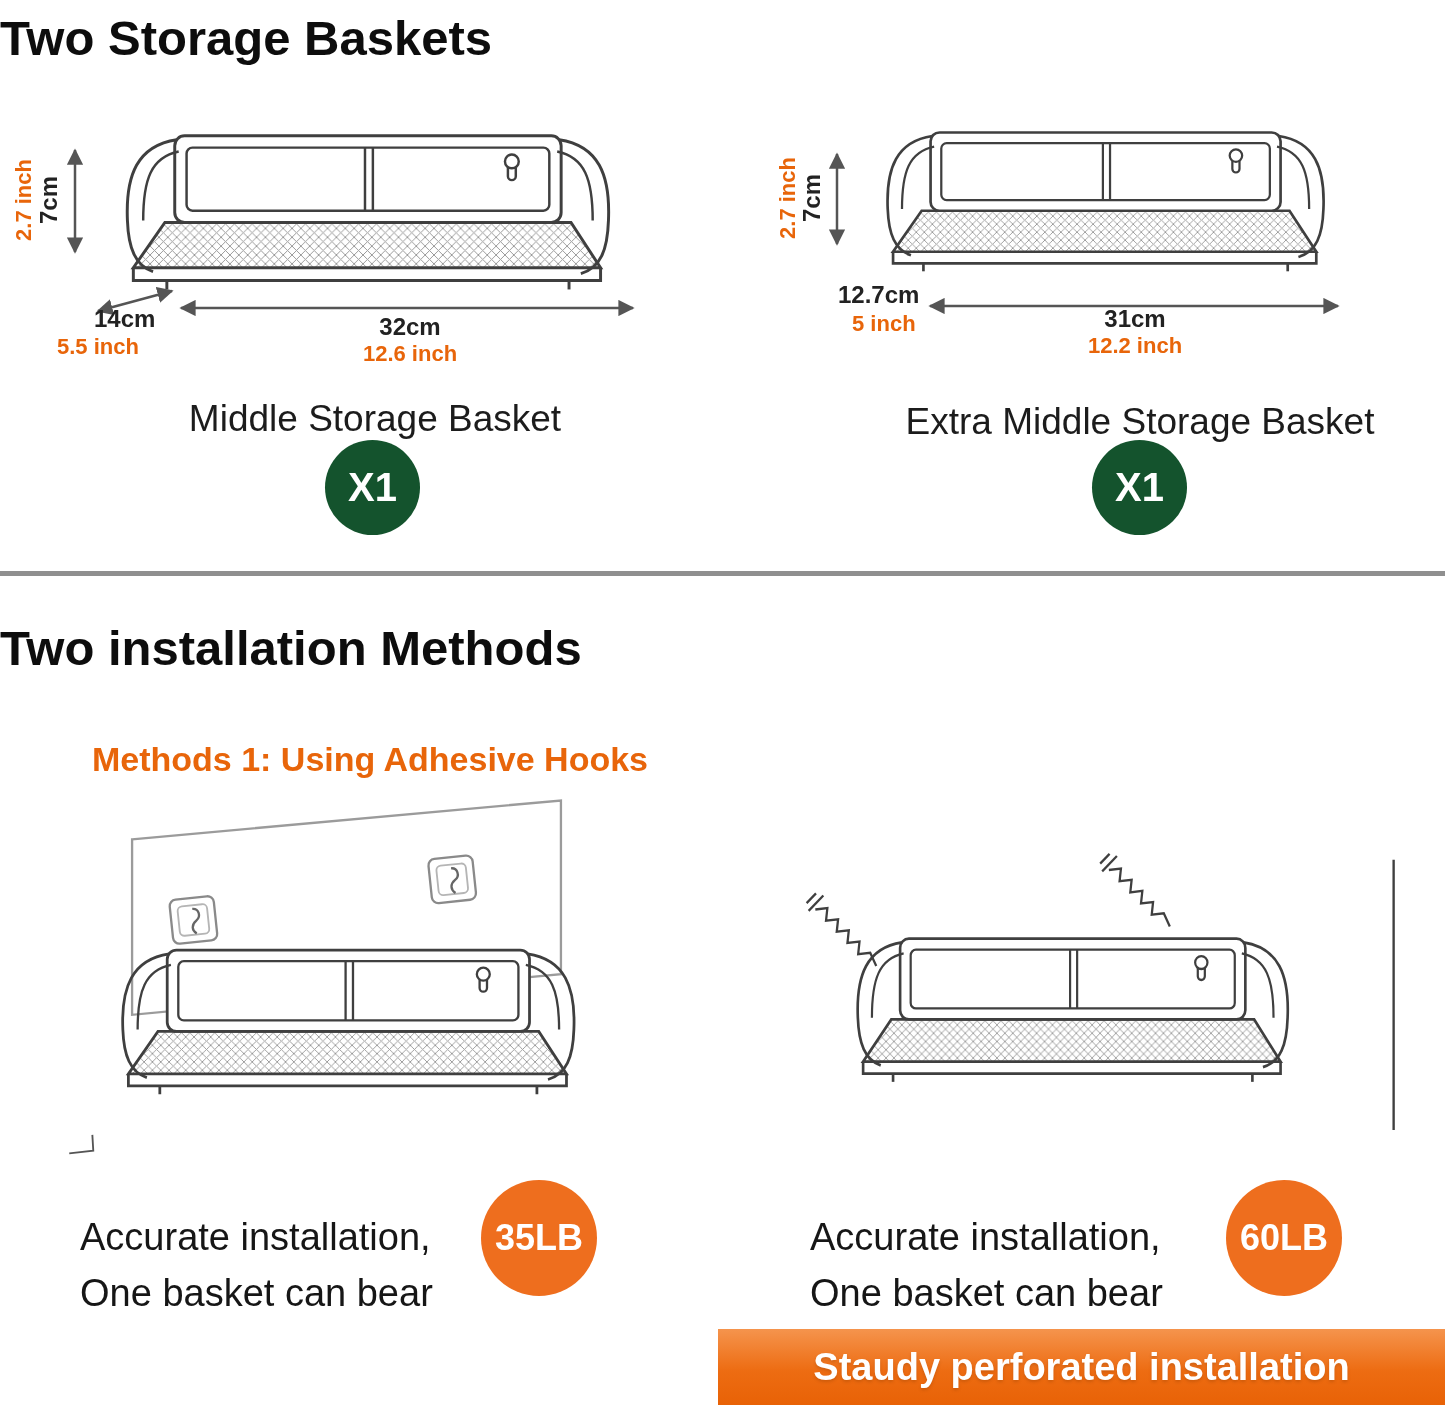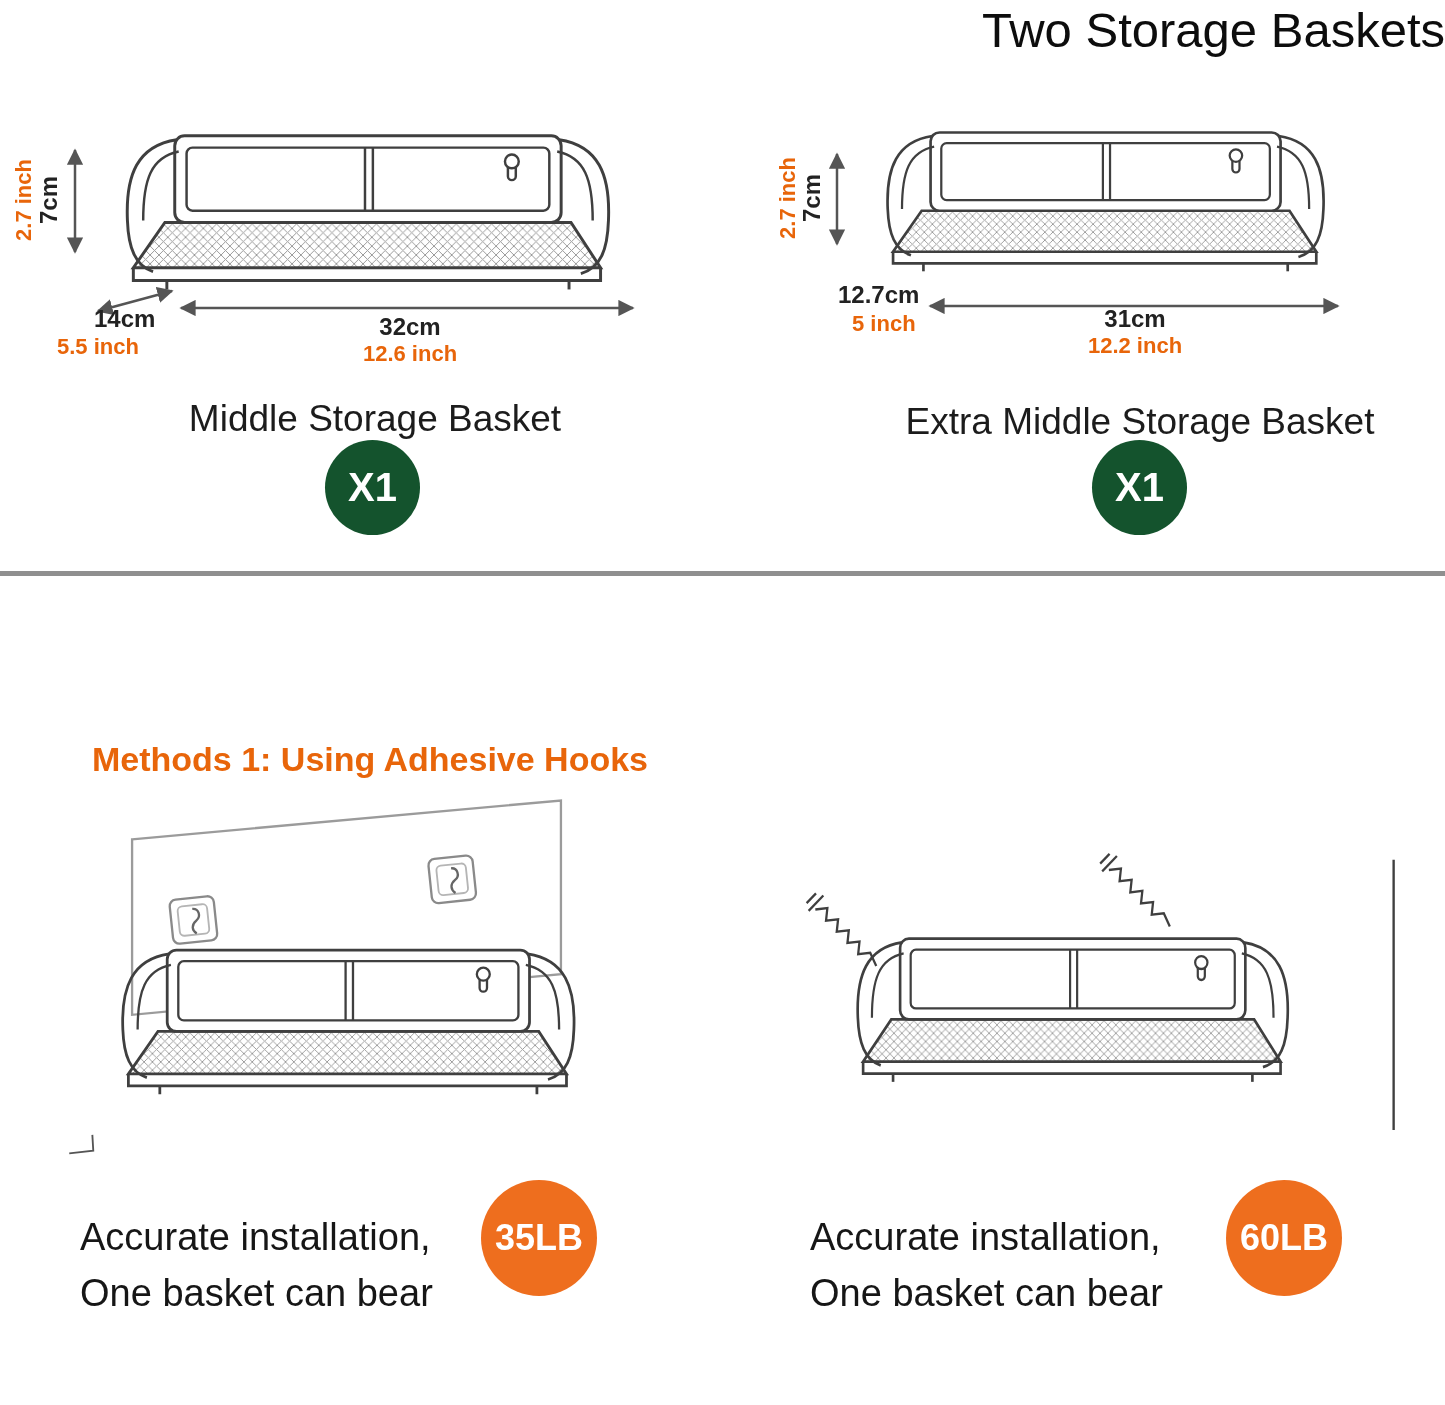--- a/index.html
+++ b/index.html
@@ -1,19 +1,19 @@
 <!DOCTYPE html>
 <html><head>
 <meta charset="utf-8">
 <style>
   html,body{margin:0;padding:0;background:#fff;}
   body{font-family:"Liberation Sans",sans-serif;color:#111;}
   #canvas{position:relative;width:1445px;height:1405px;background:#fff;overflow:hidden;}
   .abs{position:absolute;}
-  .title{left:0;width:100%;text-align:right;font-size:49px;font-weight:400;color:#0d0d0d;}
+  .title{left:0;width:100%;text-align:left;font-size:49px;font-weight:700;color:#0d0d0d;margin-top:8px;}
   .basket-label{text-align:center;font-size:37px;color:#1c1c1c;margin-top:30px;}
   .qty-circle{width:95px;height:95px;border-radius:50%;background:#14532d;color:#fff;display:flex;align-items:center;justify-content:center;font-size:40px;font-weight:700;}
   .cap-circle{width:116px;height:116px;border-radius:50%;background:#EE6E1E;color:#fff;display:flex;align-items:center;justify-content:center;font-size:36px;font-weight:700;}
   .dim-cm{font-size:24px;font-weight:600;color:#222;white-space:nowrap;}
   .dim-inch{font-size:22px;font-weight:700;color:#E8650A;white-space:nowrap;}
   .vlabel{transform:translate(-50%,-50%) rotate(-90deg);}
   .ctr{text-align:center;}
   .divider{left:0;top:571px;width:100%;height:5px;background:#8f8f8f;}
   .method-title{font-size:34px;font-weight:700;color:#E8650A;text-align:center;white-space:nowrap;}
   .cap-text{font-size:38px;color:#161616;white-space:nowrap;margin-top:44px;}
@@ -98,20 +98,21 @@
     <line x1="8" y1="9" x2="416" y2="9" stroke="#555" stroke-width="2.5" marker-start="url(#arr)" marker-end="url(#arr)"></line>
   </svg>
   <div class="abs dim-cm ctr" style="left:1035px;top:305px;width:200px">31cm</div>
   <div class="abs dim-inch ctr" style="left:1025px;top:333px;width:220px">12.2 inch</div>
 
   <div class="abs basket-label" style="left:875px;top:371px;width:530px">Extra Middle Storage Basket</div>
   <div class="abs qty-circle" style="left:1092px;top:440px">X1</div>
 
   <div class="abs divider"></div>
 
+  <div class="abs title" style="top:612px">Two installation Methods</div>
 
   <div class="abs method-title" style="left:70px;top:740px;width:600px">Methods 1: Using Adhesive Hooks</div>
 
   <svg class="abs" style="left:60px;top:782px" width="610" height="388" viewBox="0 0 660 420" preserveAspectRatio="none">
     <path d="M78,62 L542,20 L542,208 L78,252 Z" fill="#ffffff" stroke="#9b9b9b" stroke-width="2.5"></path>
     <g transform="translate(118,128) rotate(-6)">
       <rect width="48" height="48" rx="7" fill="#fff" stroke="#8a8a8a" stroke-width="2.5"></rect>
       <rect x="8" y="8" width="32" height="32" rx="5" fill="none" stroke="#b5b5b5" stroke-width="2"></rect>
       <path d="M24,12 C31,12 33,21 27,25 C21,29 21,35 26,39" fill="none" stroke="#666" stroke-width="2.5"></path>
     </g>
@@ -142,14 +143,15 @@
   </svg>
 
   <div class="abs cap-text" style="left:80px;top:1172px">Accurate installation,</div>
   <div class="abs cap-text" style="left:80px;top:1228px">One basket can bear</div>
   <div class="abs cap-circle" style="left:481px;top:1180px">35LB</div>
 
   <div class="abs cap-text" style="left:810px;top:1172px">Accurate installation,</div>
   <div class="abs cap-text" style="left:810px;top:1228px">One basket can bear</div>
   <div class="abs cap-circle" style="left:1226px;top:1180px">60LB</div>
 
+  <div class="abs banner" style="left:718px;width:727px;font-size:38px">Staudy perforated installation</div>
 
 </div>
 
 </body></html>

